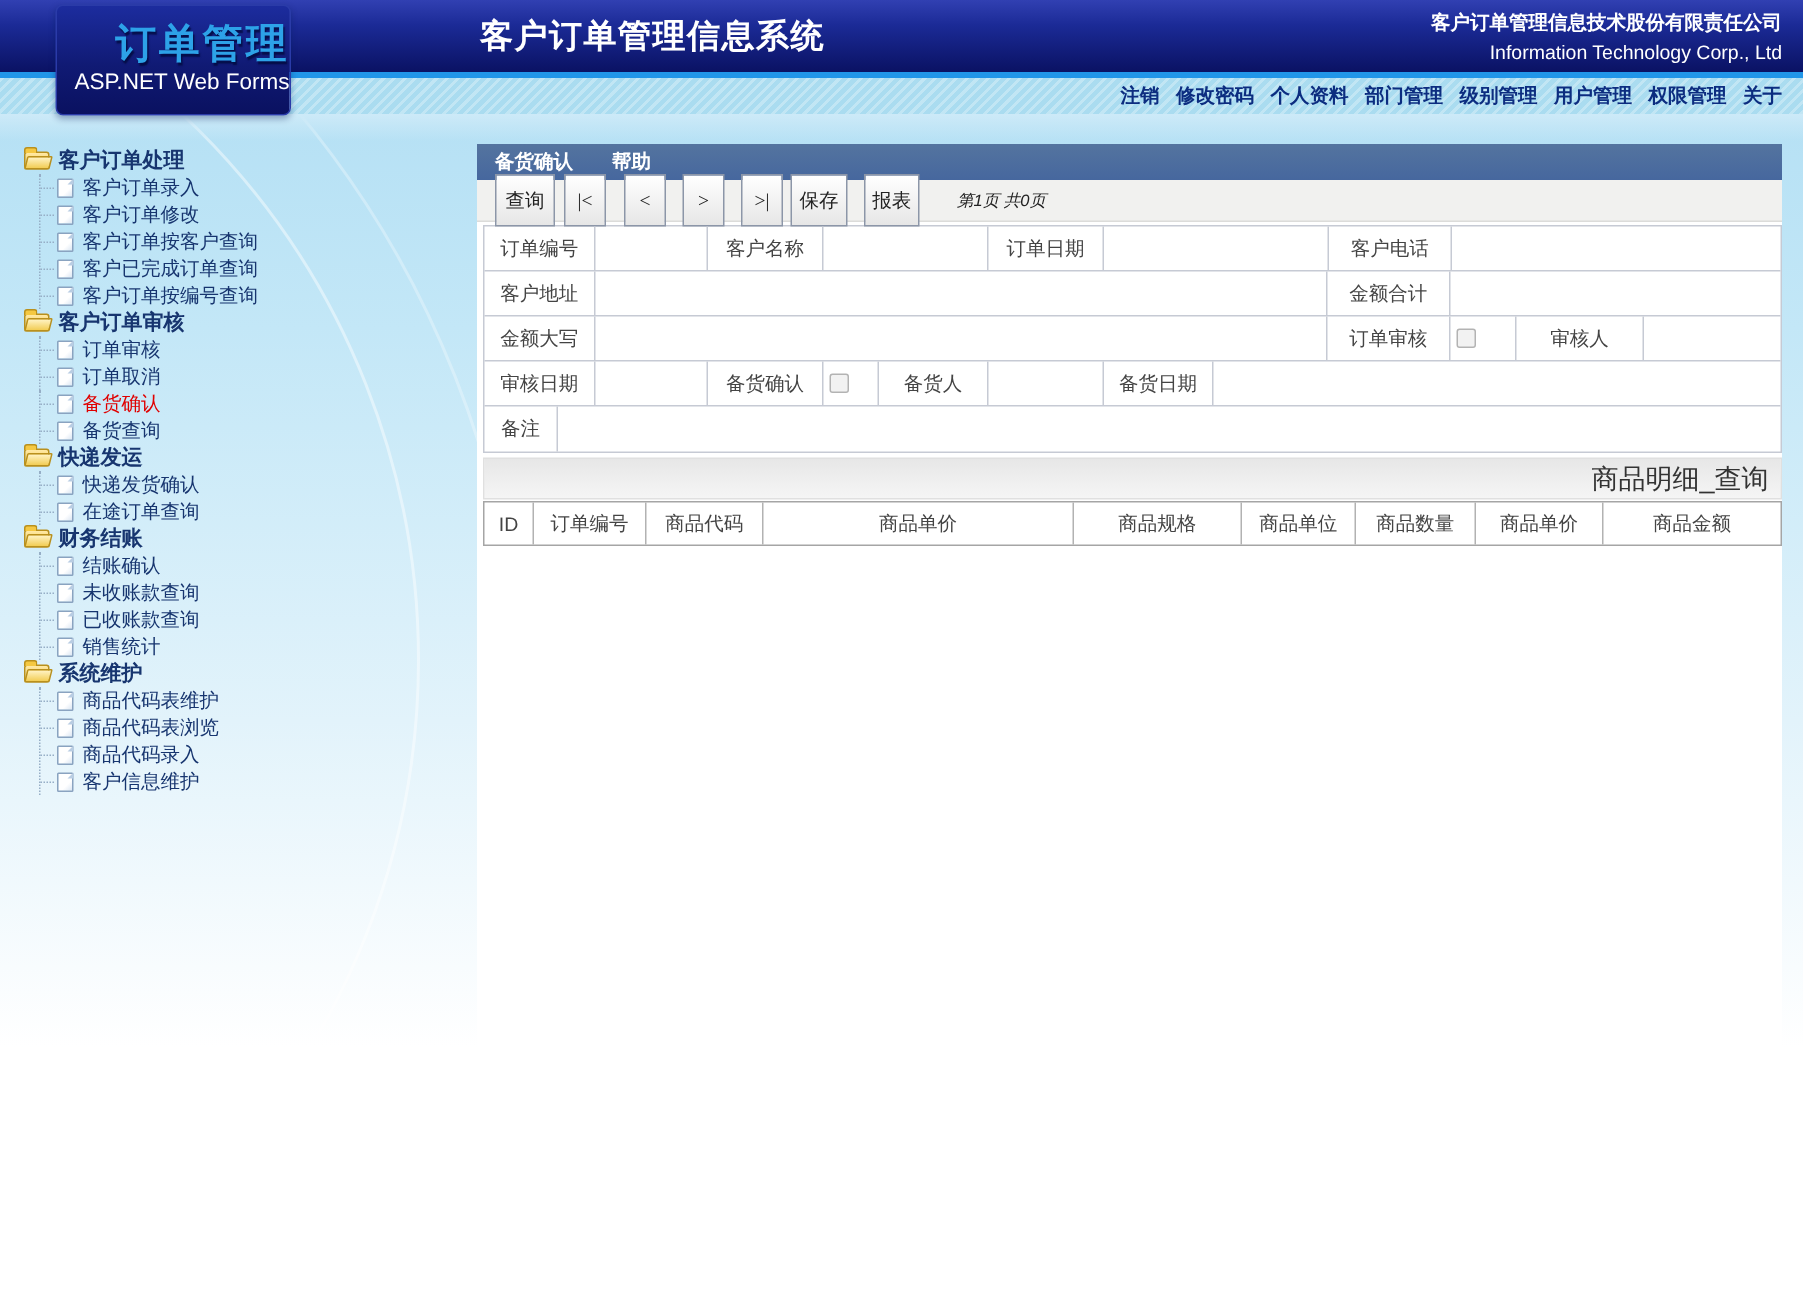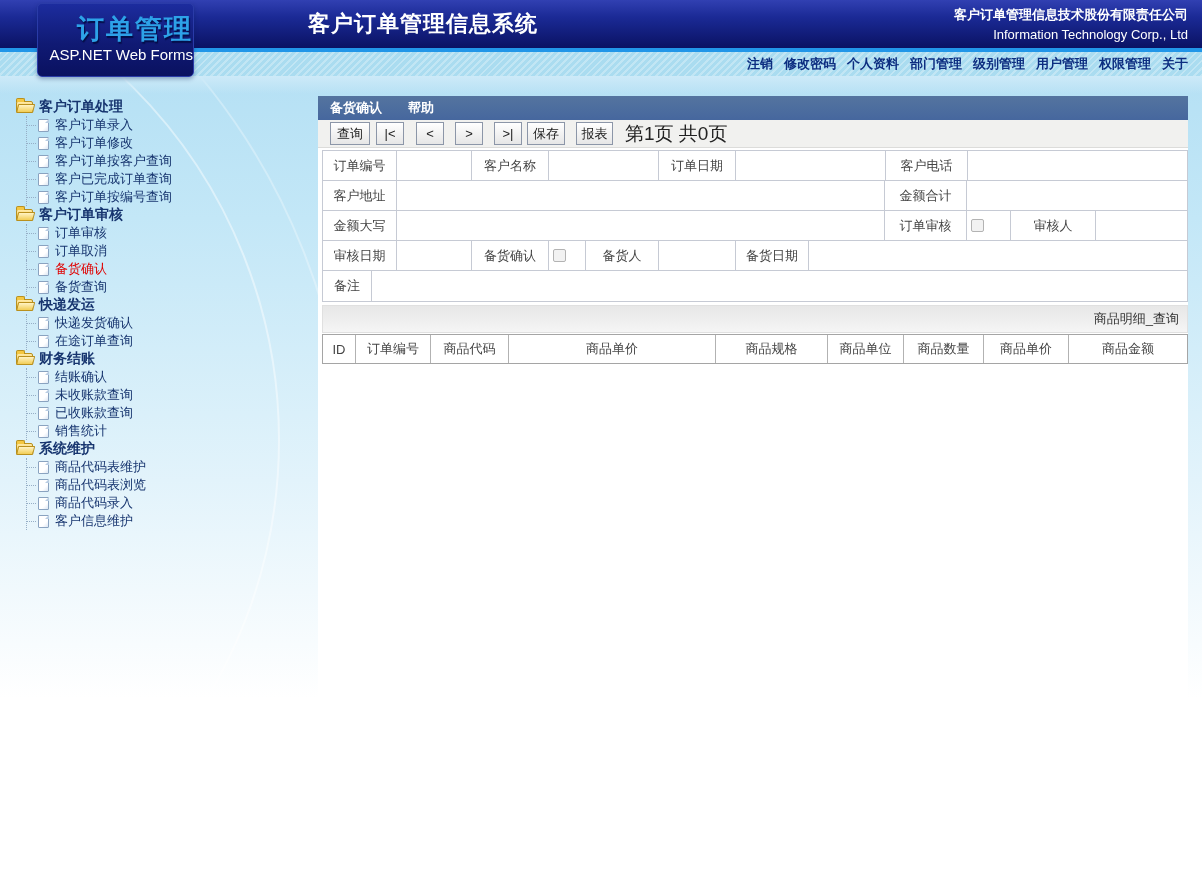--- a/index.html
+++ b/index.html
@@ -19,21 +19,21 @@
     background:linear-gradient(180deg,#3140b2 0%,#1b2a96 35%,#0a1263 100%); }
   .hdr-line{ position:absolute; left:0; top:48px; width:1202px; height:4px; background:#2196e8; }
   .navband{ position:absolute; left:0; top:52px; width:1202px; height:24px;
     background:#aadcf0;
     background-image:repeating-linear-gradient(135deg,rgba(255,255,255,.28) 0 2px,rgba(255,255,255,0) 2px 5px);
     display:flex; justify-content:flex-end; align-items:center; gap:11px; padding-right:14px; }
   .navband .nav-link{ font-size:13px; font-weight:bold; color:#0c2d80; cursor:pointer; white-space:nowrap; }
   .navfade{ position:absolute; left:0; top:76px; width:1202px; height:18px;
     background:linear-gradient(180deg,#cdeaf8,rgba(255,255,255,0)); }
 
-  .page-title{ position:absolute; left:308px; top:0; height:48px; line-height:48px;
+  .page-title{ position:absolute; left:320px; top:0; height:48px; line-height:48px;
     color:#ffffff; font-size:22px; font-weight:bold; letter-spacing:1px; }
   .company{ position:absolute; right:14px; top:5px; text-align:right; color:#ffffff; }
   .company .l1{ font-size:13px; font-weight:bold; line-height:20px; }
   .company .l2{ font-size:13px; font-weight:normal; line-height:20px; }
 
   .logo{ position:absolute; left:37px; top:3px; width:157px; height:74px;
     background:linear-gradient(180deg,#1c2c9e 0%,#101a74 55%,#0a1160 100%);
     border:1px solid #2a3ba8; border-radius:5px; box-shadow:0 2px 4px rgba(0,30,90,.35);
     display:flex; flex-direction:column; align-items:flex-end; justify-content:center; }
   .logo .t1{ color:#2da2e8; font-size:27px; font-weight:bold; letter-spacing:2px;
@@ -64,40 +64,40 @@
 
   
   .panel{ position:absolute; left:318px; top:96px; width:870px; height:760px; background:#ffffff; }
   .menubar{ height:24px; background:linear-gradient(180deg,#54749f,#46679e); display:flex; align-items:center; }
   .menubar .mitem{ color:#ffffff; font-size:13px; font-weight:bold; cursor:pointer; }
   .menubar .mitem.first{ margin-left:12px; }
   .menubar .mitem + .mitem{ margin-left:26px; }
 
   .toolbar{ height:28px; background:#f1f1ef; border-bottom:1px solid #dcdcda;
     display:flex; align-items:center; padding-left:12px; }
-  .tbtn{ height:23px; border:1px solid #8c96a8; background:linear-gradient(#ffffff,#e6e6e6);
-    font-family:Liberation Sans, sans-serif; font-size:13px; color:#222; cursor:pointer; padding:0; line-height:20px; }
-  .page-info{ margin-left:12px; font-size:19px; color:#222; }
+  .tbtn{ height:35px; border:1px solid #8c96a8; background:linear-gradient(#ffffff,#e6e6e6);
+    font-family:Liberation Serif, serif; font-size:13px; color:#222; cursor:pointer; padding:0; line-height:20px; }
+  .page-info{ margin-left:25px; font-size:11px; color:#222;font-style:italic; }
 
   
   .form{ margin:2px 0 0 4px; width:866px; border:1px solid #c6cad4; }
   .frow{ display:flex; height:30px; border-bottom:1px solid #c6cad4; }
   .frow:last-child{ border-bottom:none; }
   .fc{ border-right:1px solid #c6cad4; height:100%; display:flex; align-items:center; justify-content:center; }
   .fc:last-child{ border-right:none; }
   .fc.lab{ font-size:13px; color:#444; }
   .fc.inp{ justify-content:flex-start; cursor:text; }
   .fc.chk{ justify-content:flex-start; padding-left:4px; }
   .fc.grow{ flex:1; }
   .cb{ width:13px; height:13px; border:1px solid #b3b3b3; background:#f2f2f2; border-radius:2px; appearance:none; cursor:pointer; }
 
   .detail-band{ margin:3px 0 0 4px; width:866px; height:28px;
     background:linear-gradient(180deg,#e7e7e7,#f5f5f5); border:1px solid #e0e0e0;
     display:flex; align-items:center; justify-content:flex-end; padding-right:8px; }
-  .detail-band .dlink{ font-size:13px; color:#333; cursor:pointer; }
+  .detail-band .dlink{ font-size:18px; color:#333; cursor:pointer; }
 
   .items-table{ margin:1px 0 0 4px; width:866px; border:1px solid #a5a5a5; }
   .ithead{ display:flex; height:28px; }
   .ithead .hc{ border-right:1px solid #b2b2b2; display:flex; align-items:center; justify-content:center;
     font-size:13px; color:#444; }
   .ithead .hc:last-child{ border-right:none; }
 </style>
 </head>
 <body>
 

